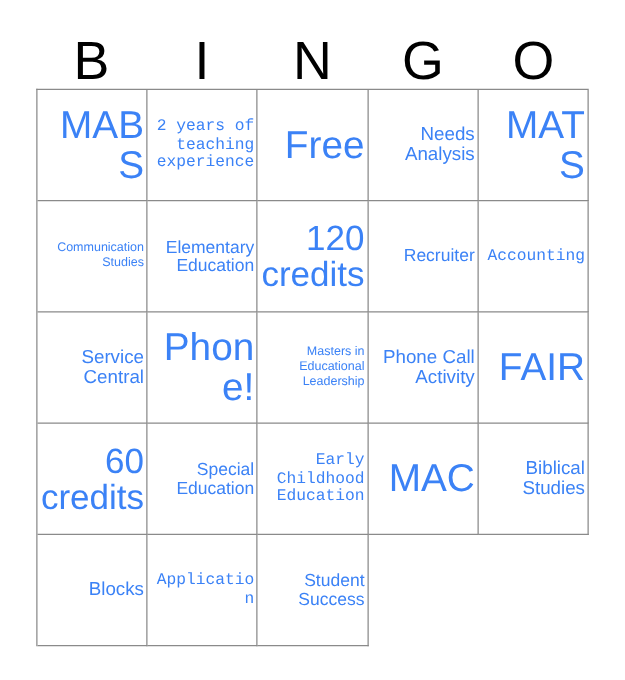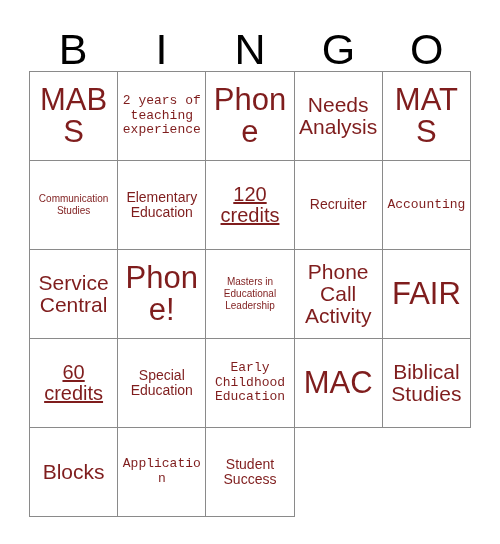--- a/index.html
+++ b/index.html
@@ -56,31 +56,32 @@
     align-items: center;
     justify-content: center;
     text-align: center;
     padding: 1px 2px;
     overflow: hidden;
   }
   .bingo-cell-text {
     display: block;
     width: 100%;
     line-height: 1.06;
-    color: #7f1d1d;
+    color: #3b82f6;
     word-wrap: break-word;
     hyphens: none;
+    text-align: right;
   }
 
   
   .sz-xs  { font-size: 10px;  line-height: 1.18; }
   .sz-s   { font-size: 13px; line-height: 1.12; font-family: Liberation Mono, monospace; }
   .sz-m   { font-size: 14px;  line-height: 1.08; }
-  .sz-l   { font-size: 21px;  line-height: 1.06; }
-  .sz-xl  { font-size: 20px;  line-height: 1.04; text-decoration: underline; }
+  .sz-l   { font-size: 15px;  line-height: 1.06; }
+  .sz-xl  { font-size: 28px;  line-height: 1.04; }
   .sz-xxl { font-size: 31px;  line-height: 1.02; }
 </style>
 </head>
 <body>
 
 <div class="bingo-card">
 
   <div class="bingo-header">
     <div class="bingo-header-cell">B</div>
     <div class="bingo-header-cell">I</div>
@@ -91,21 +92,21 @@
 
   <div class="bingo-grid">
 
     <div class="bingo-cell">
         <span class="bingo-cell-text sz-xxl">MABS</span>
       </div>
     <div class="bingo-cell">
         <span class="bingo-cell-text sz-s">2 years of teaching experience</span>
       </div>
     <div class="bingo-cell">
-        <span class="bingo-cell-text sz-xxl">Phone</span>
+        <span class="bingo-cell-text sz-xxl">Free</span>
       </div>
     <div class="bingo-cell">
         <span class="bingo-cell-text sz-l">Needs Analysis</span>
       </div>
     <div class="bingo-cell">
         <span class="bingo-cell-text sz-xxl">MATS</span>
       </div>
 
     <div class="bingo-cell">
         <span class="bingo-cell-text sz-xs">Communication Studies</span>

